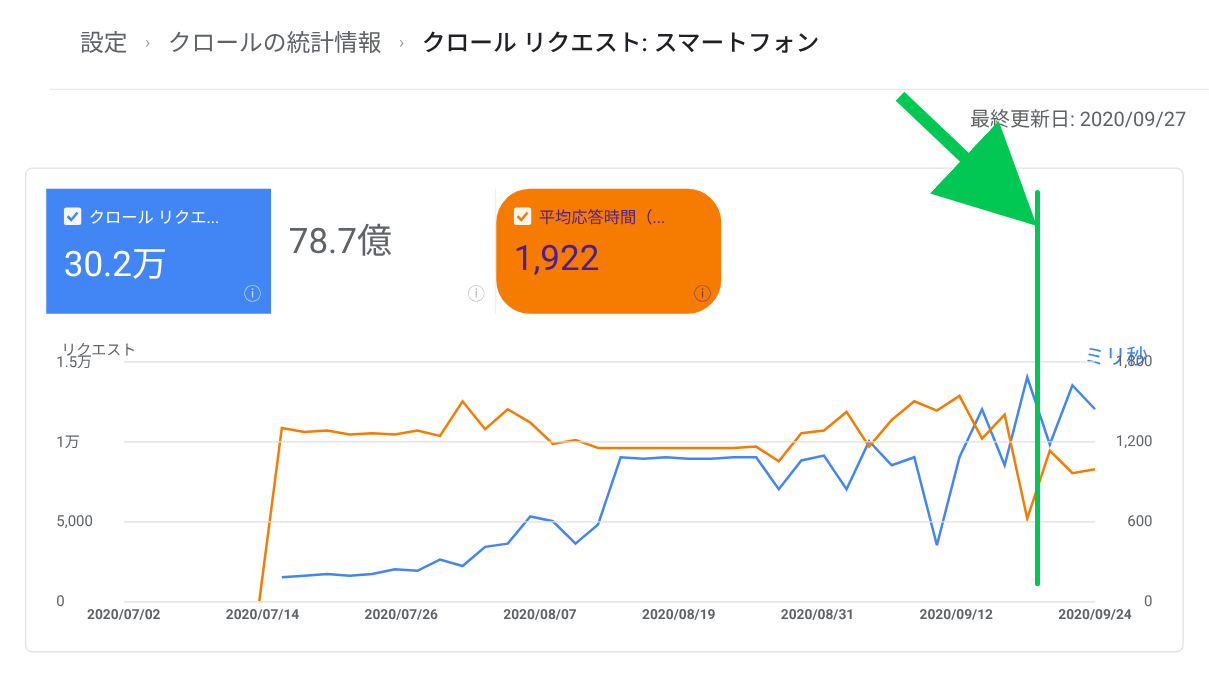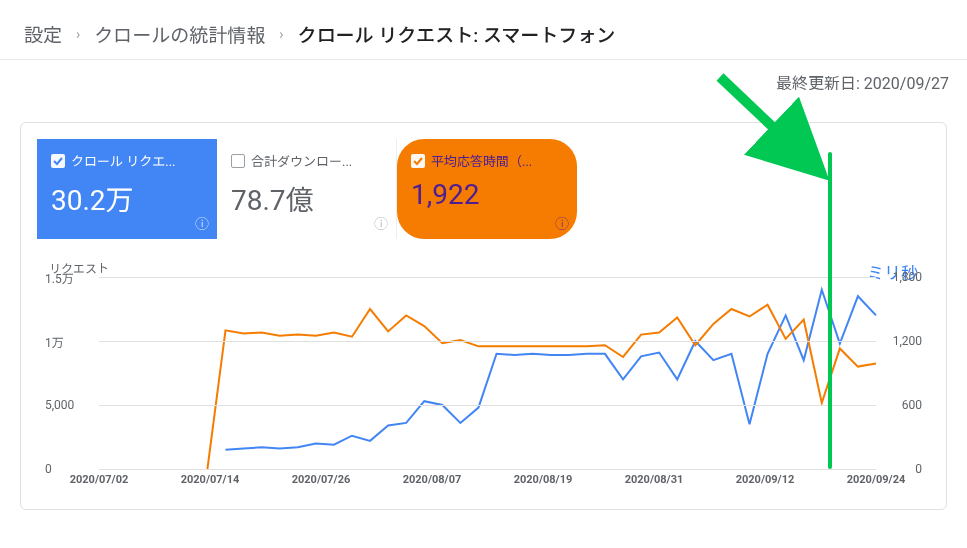--- a/index.html
+++ b/index.html
@@ -4,27 +4,28 @@
   <style>
     * { box-sizing: border-box; margin: 0; padding: 0; }
     body {
       font-family: Roboto, "Noto Sans JP", Arial, sans-serif;
       background: #fff;
       width: 967px;
       height: 548px;
       color: #202124;
     }
     .breadcrumb {
-      padding: 20px 24px 12px;
+      padding: 20px 24px 24px;
       font-size: 19px;
       color: #5f6368;
       border-bottom: 1px solid #e8e8e8;
       display: flex;
       align-items: center;
       gap: 14px;
+      margin-left: 40px;
     }
     .breadcrumb .crumb { cursor: pointer; }
     .breadcrumb .current { color: #202124; font-weight: 500; }
     .breadcrumb .chev { color: #9aa0a6; font-size: 14px; }
     .lastupdated {
       text-align: right;
       font-size: 16px;
       color: #5f6368;
       padding: 10px 18px 28px;
     }
@@ -98,24 +99,20 @@
             <svg viewBox="0 0 10 10">
               <path d="M1 5 L4 8 L9 2" stroke="currentColor" stroke-width="2" fill="none"></path>
             </svg>
           </span>
         <span>クロール リクエ...</span>
       </div>
       <div class="value">30.2万</div>
       <span class="help">ⓘ</span>
     </div>
     <div class="metric white">
-      <div class="title">
-        <span class="checkbox unchecked"></span>
-        <span>合計ダウンロー...</span>
-      </div>
       <div class="value">78.7億</div>
       <span class="help">ⓘ</span>
     </div>
     <div class="metric orange">
       <div class="title">
         <span class="checkbox checked-on-orange">
             <svg viewBox="0 0 10 10">
               <path d="M1 5 L4 8 L9 2" stroke="currentColor" stroke-width="2" fill="none"></path>
             </svg>
           </span>

